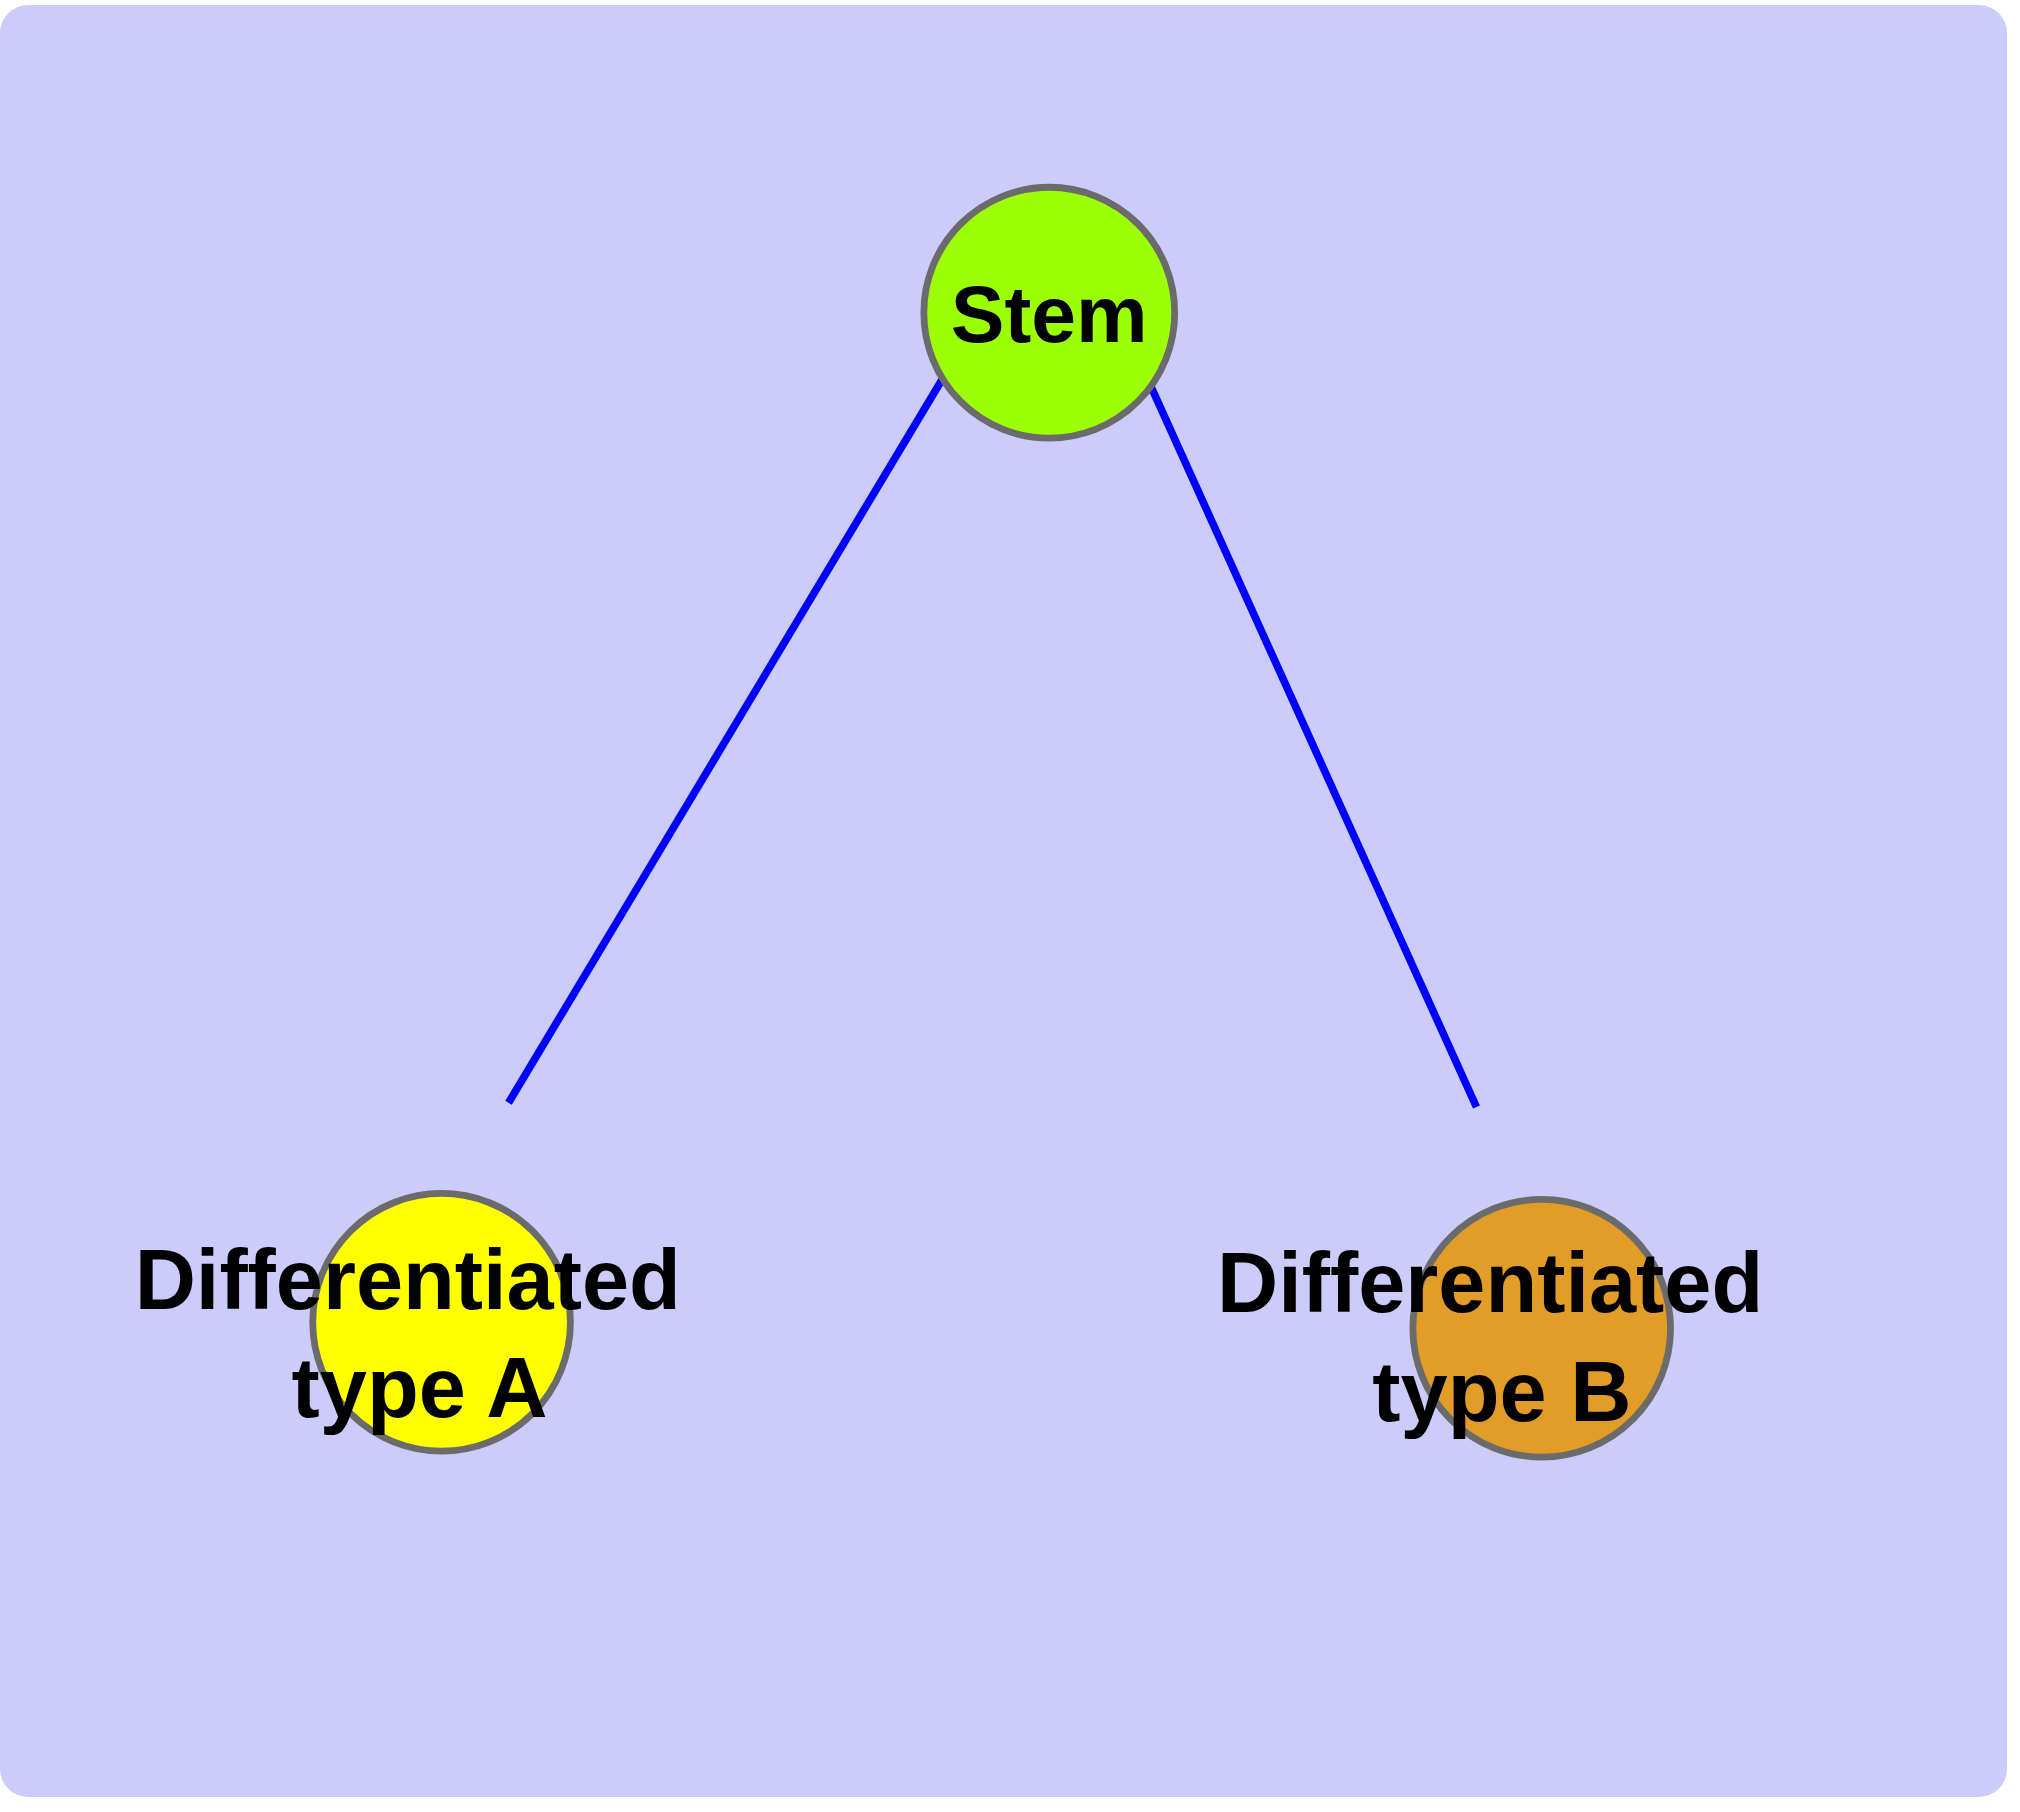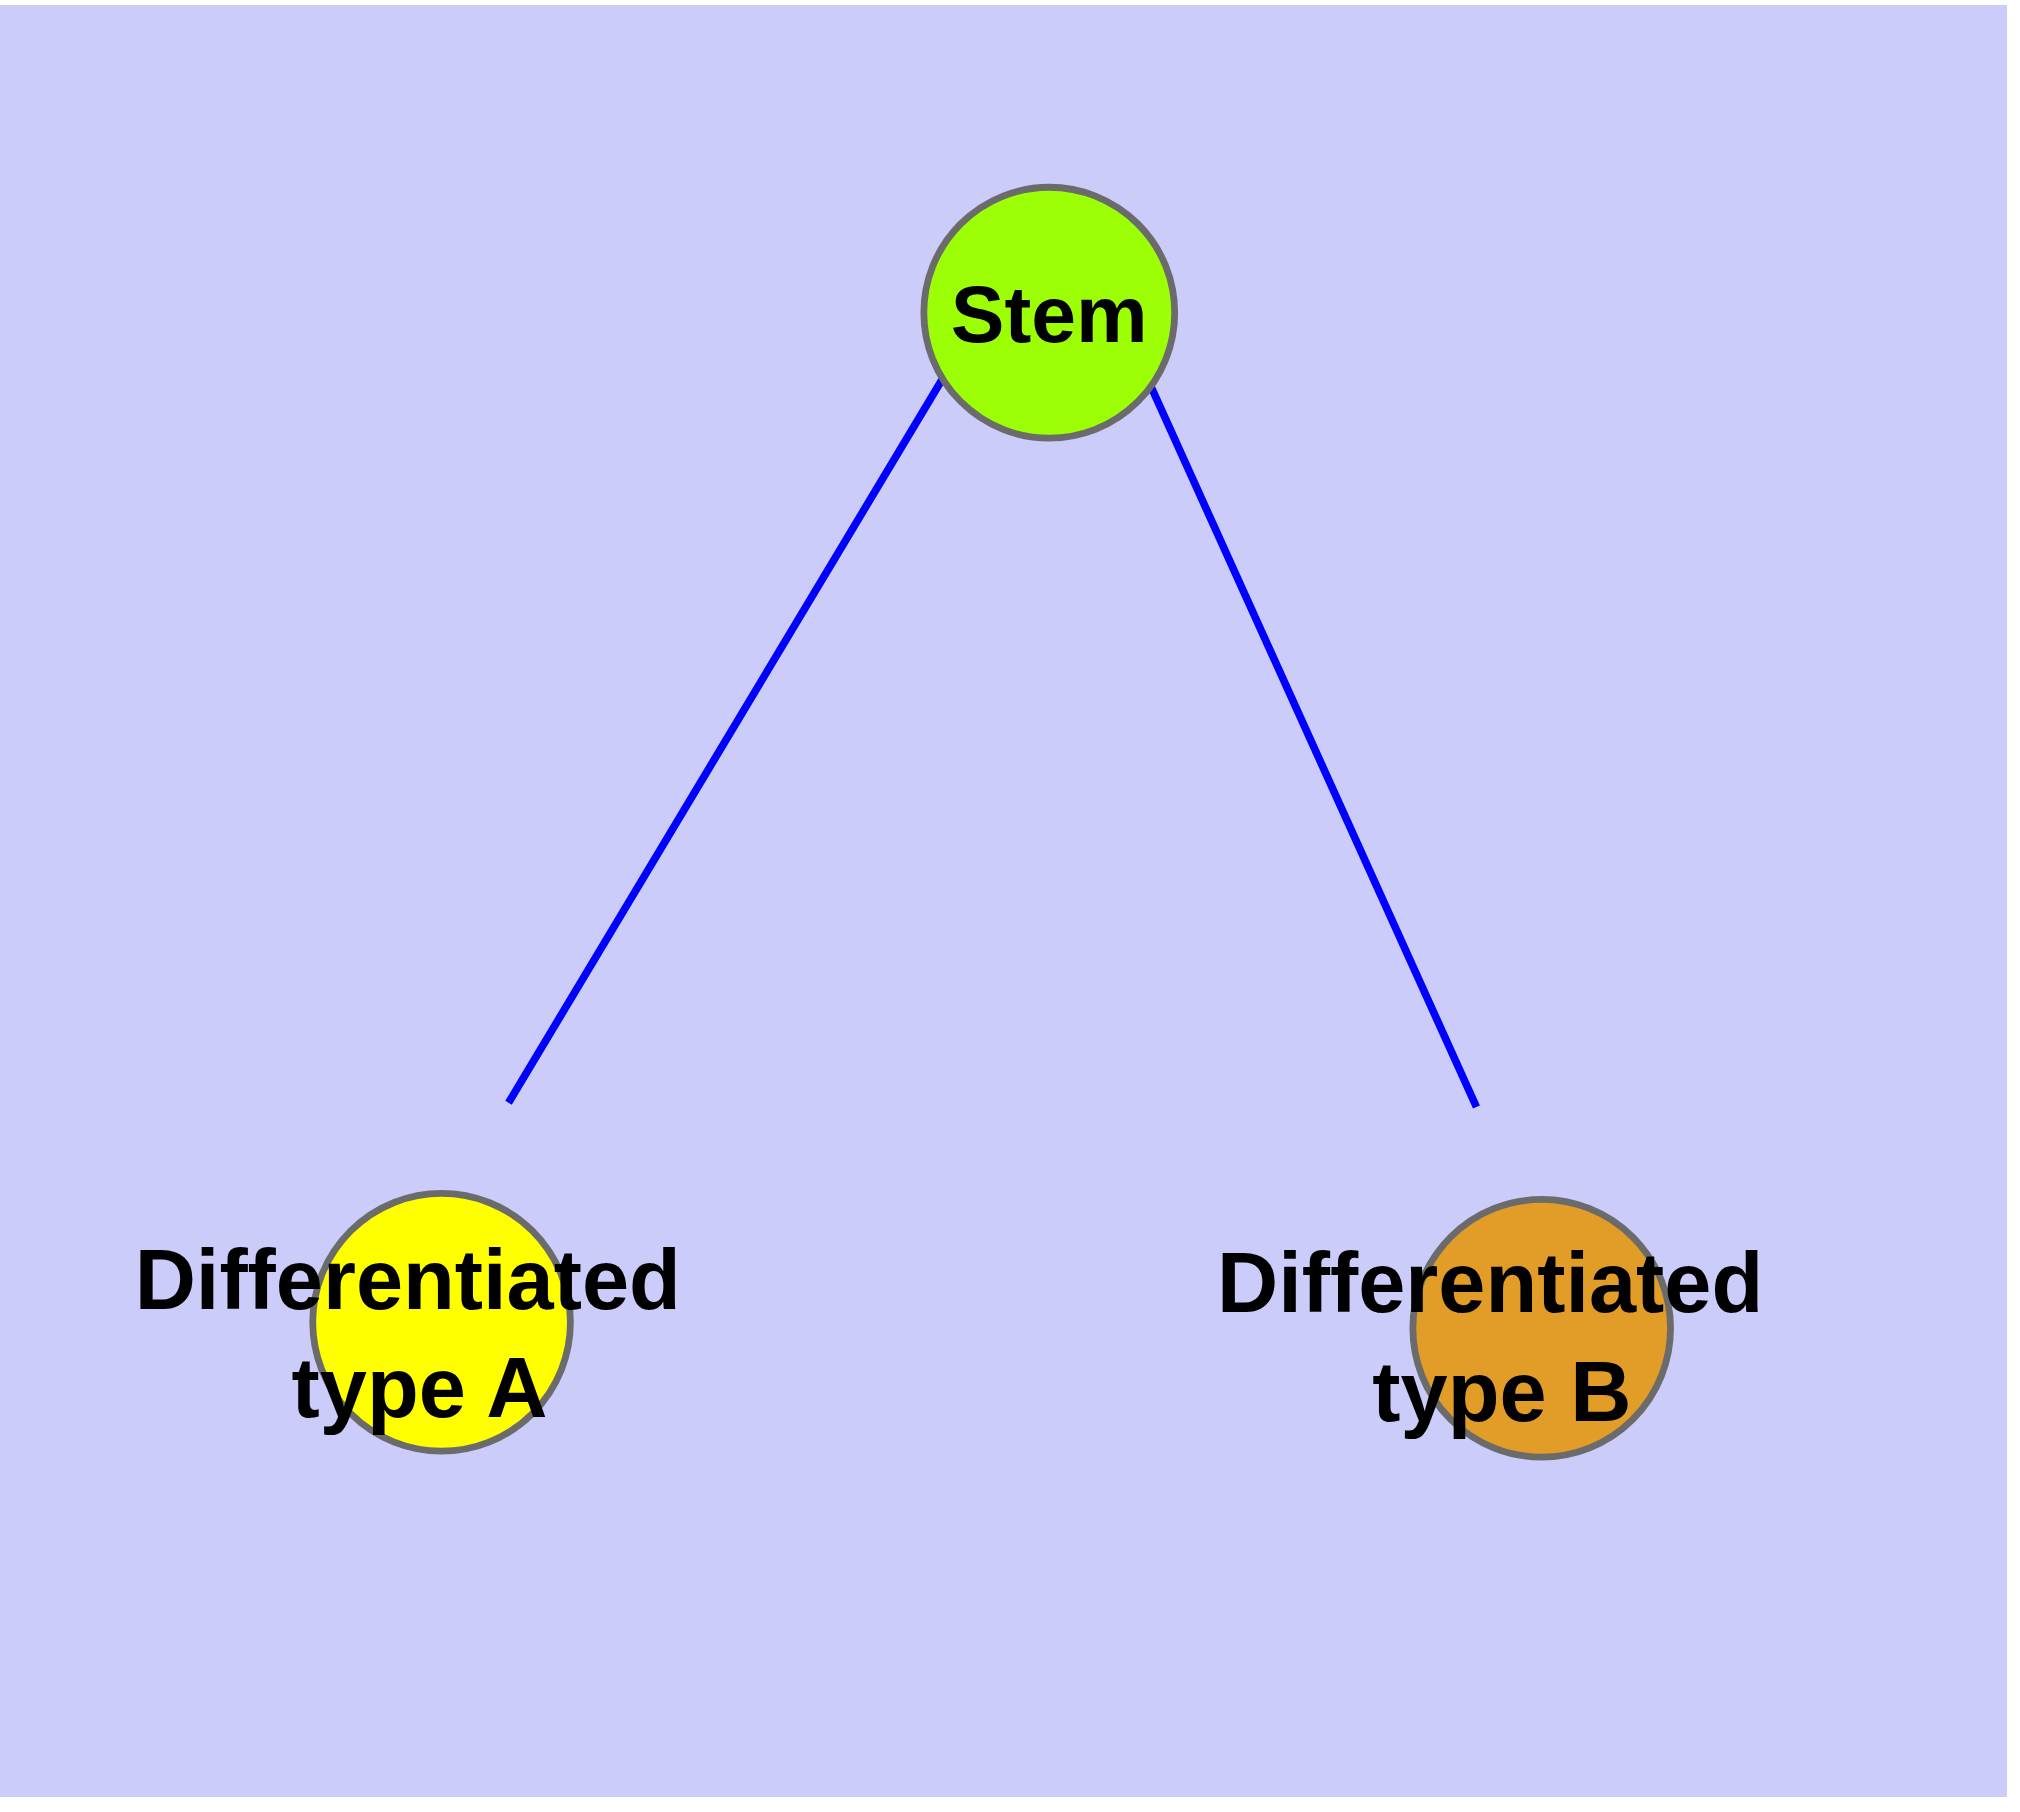--- a/index.html
+++ b/index.html
@@ -14,20 +14,21 @@
     background: #ffffff;
     overflow: hidden;
   }
   #canvas {
     position: absolute;
     left: 0px;
     top: 5.1px;
     width: 2007px;
     height: 1792px;
     background: #ccccfa;
+    border-radius: 28px;
   }
   #graph-svg {
     position: absolute;
     left: 0;
     top: 0;
     width: 100%;
     height: 100%;
     display: block;
   }
   .node-circle {

